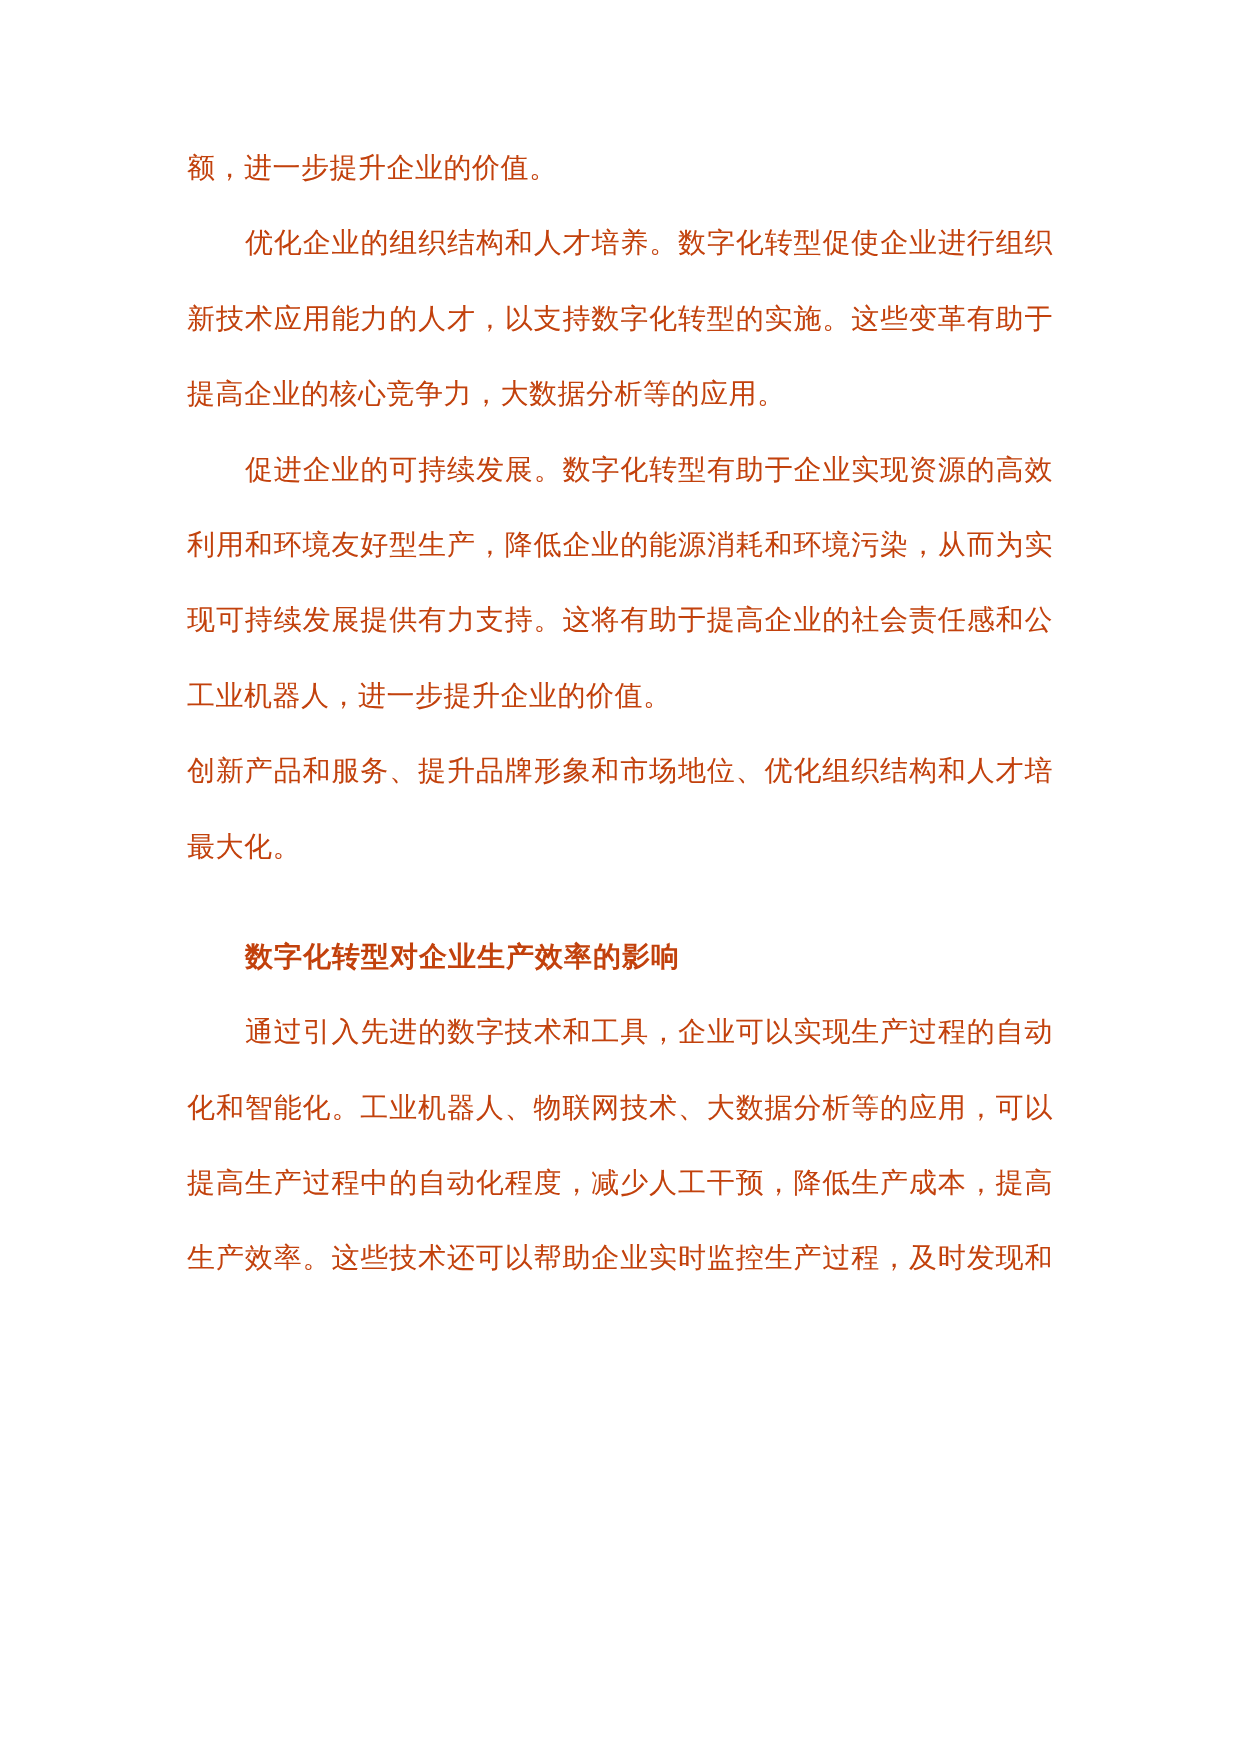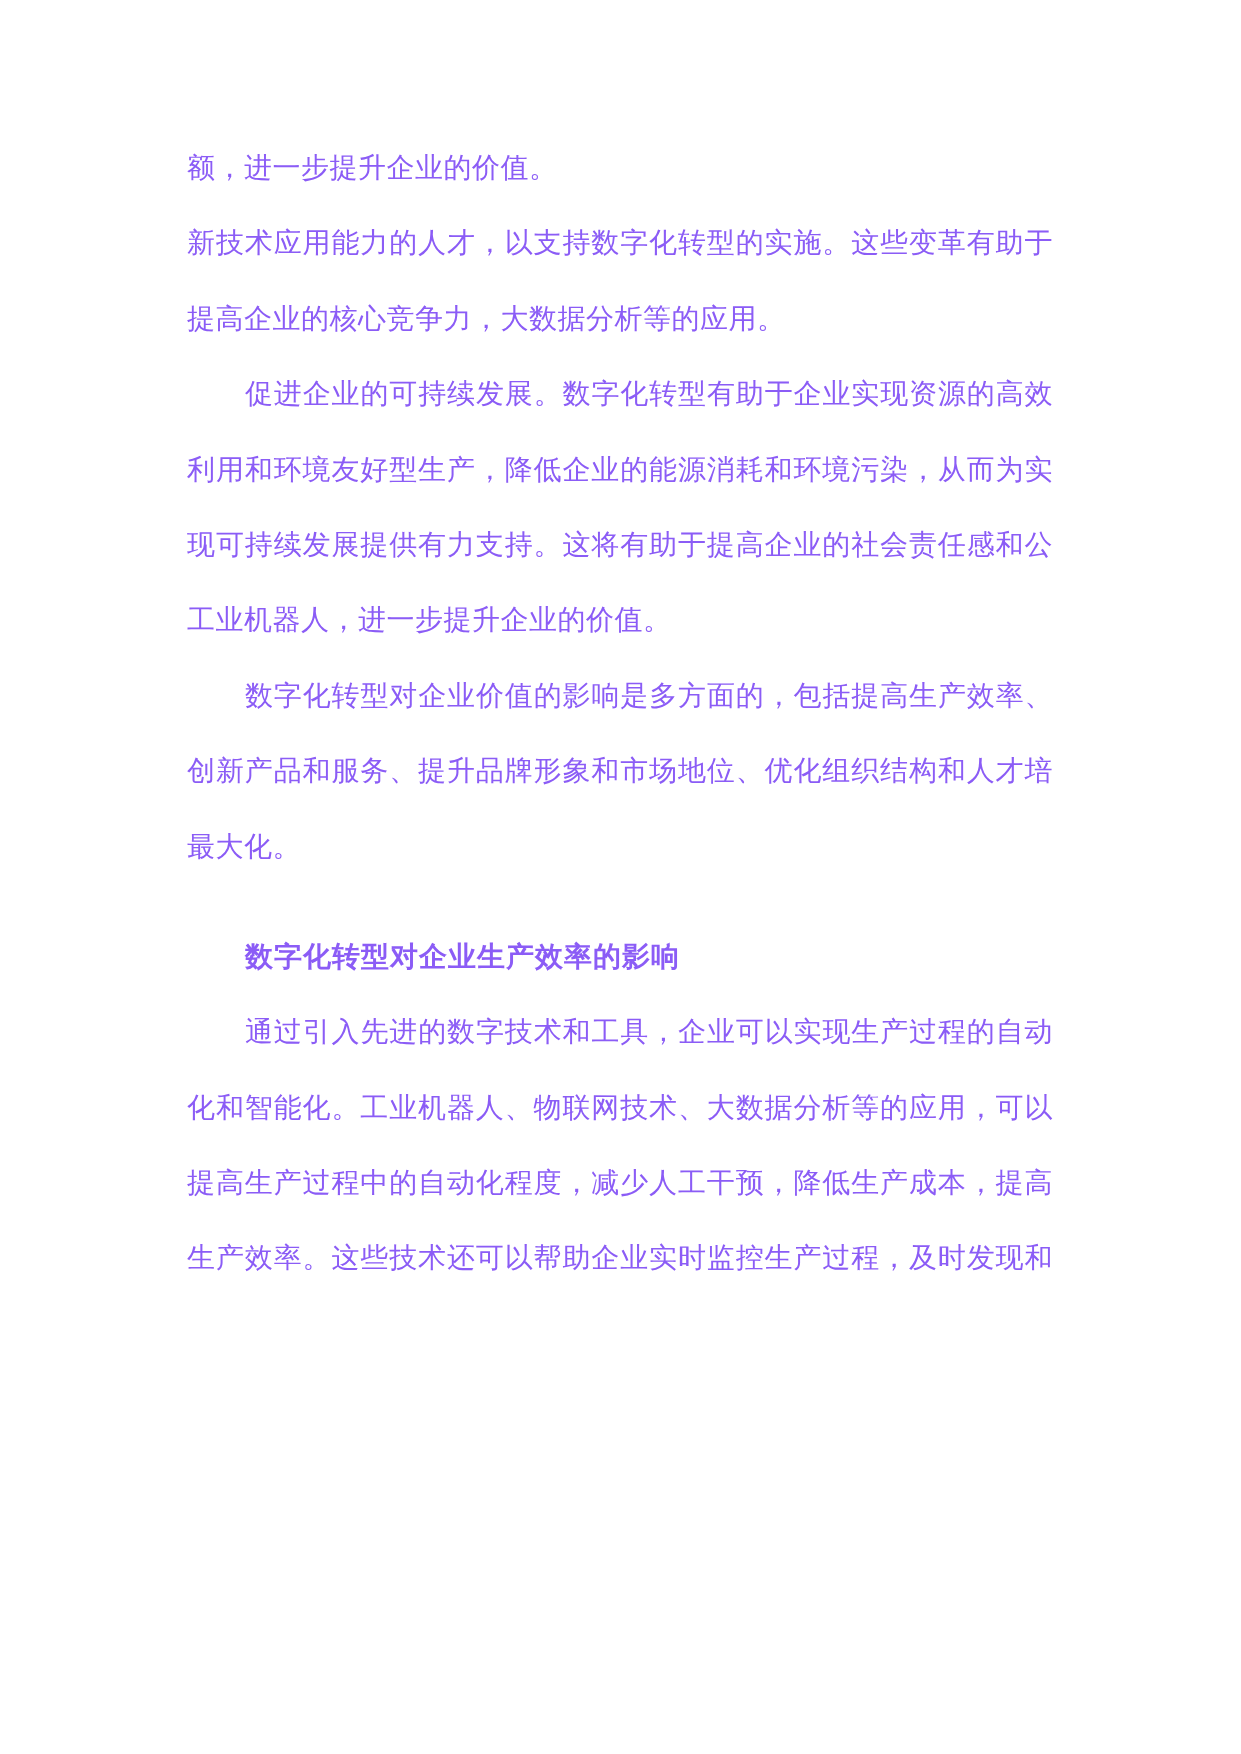--- a/index.html
+++ b/index.html
@@ -5,21 +5,21 @@
   html, body {
     margin: 0;
     padding: 0;
     background: #ffffff;
   }
   .page {
     position: relative;
     width: 1241px;
     height: 1754px;
     background: #ffffff;
-    color: #8b5cf6;
+    color: #c2410c;
     font-family: "Liberation Serif", "DejaVu Serif", serif;
     overflow: hidden;
   }
   .text-block {
     position: absolute;
     left: 187px;
     top: 130px;
     width: 866px;
   }
   .line {
@@ -48,27 +48,27 @@
     text-align-last: left;
     letter-spacing: 1px;
   }
 </style>
 </head>
 <body>
 
 <div class="page">
   <div class="text-block">
     <div class="line short">额，进一步提升企业的价值。</div>
+    <div class="line indent">优化企业的组织结构和人才培养。数字化转型促使企业进行组织</div>
     <div class="line">新技术应用能力的人才，以支持数字化转型的实施。这些变革有助于</div>
     <div class="line short">提高企业的核心竞争力，大数据分析等的应用。</div>
     <div class="line indent">促进企业的可持续发展。数字化转型有助于企业实现资源的高效</div>
     <div class="line">利用和环境友好型生产，降低企业的能源消耗和环境污染，从而为实</div>
     <div class="line">现可持续发展提供有力支持。这将有助于提高企业的社会责任感和公</div>
     <div class="line short">工业机器人，进一步提升企业的价值。</div>
-    <div class="line indent">数字化转型对企业价值的影响是多方面的，包括提高生产效率、</div>
     <div class="line">创新产品和服务、提升品牌形象和市场地位、优化组织结构和人才培</div>
     <div class="line short">最大化。</div>
     <div class="line indent heading">数字化转型对企业生产效率的影响</div>
     <div class="line indent">通过引入先进的数字技术和工具，企业可以实现生产过程的自动</div>
     <div class="line">化和智能化。工业机器人、物联网技术、大数据分析等的应用，可以</div>
     <div class="line">提高生产过程中的自动化程度，减少人工干预，降低生产成本，提高</div>
     <div class="line">生产效率。这些技术还可以帮助企业实时监控生产过程，及时发现和</div>
   </div>
 </div>
 

